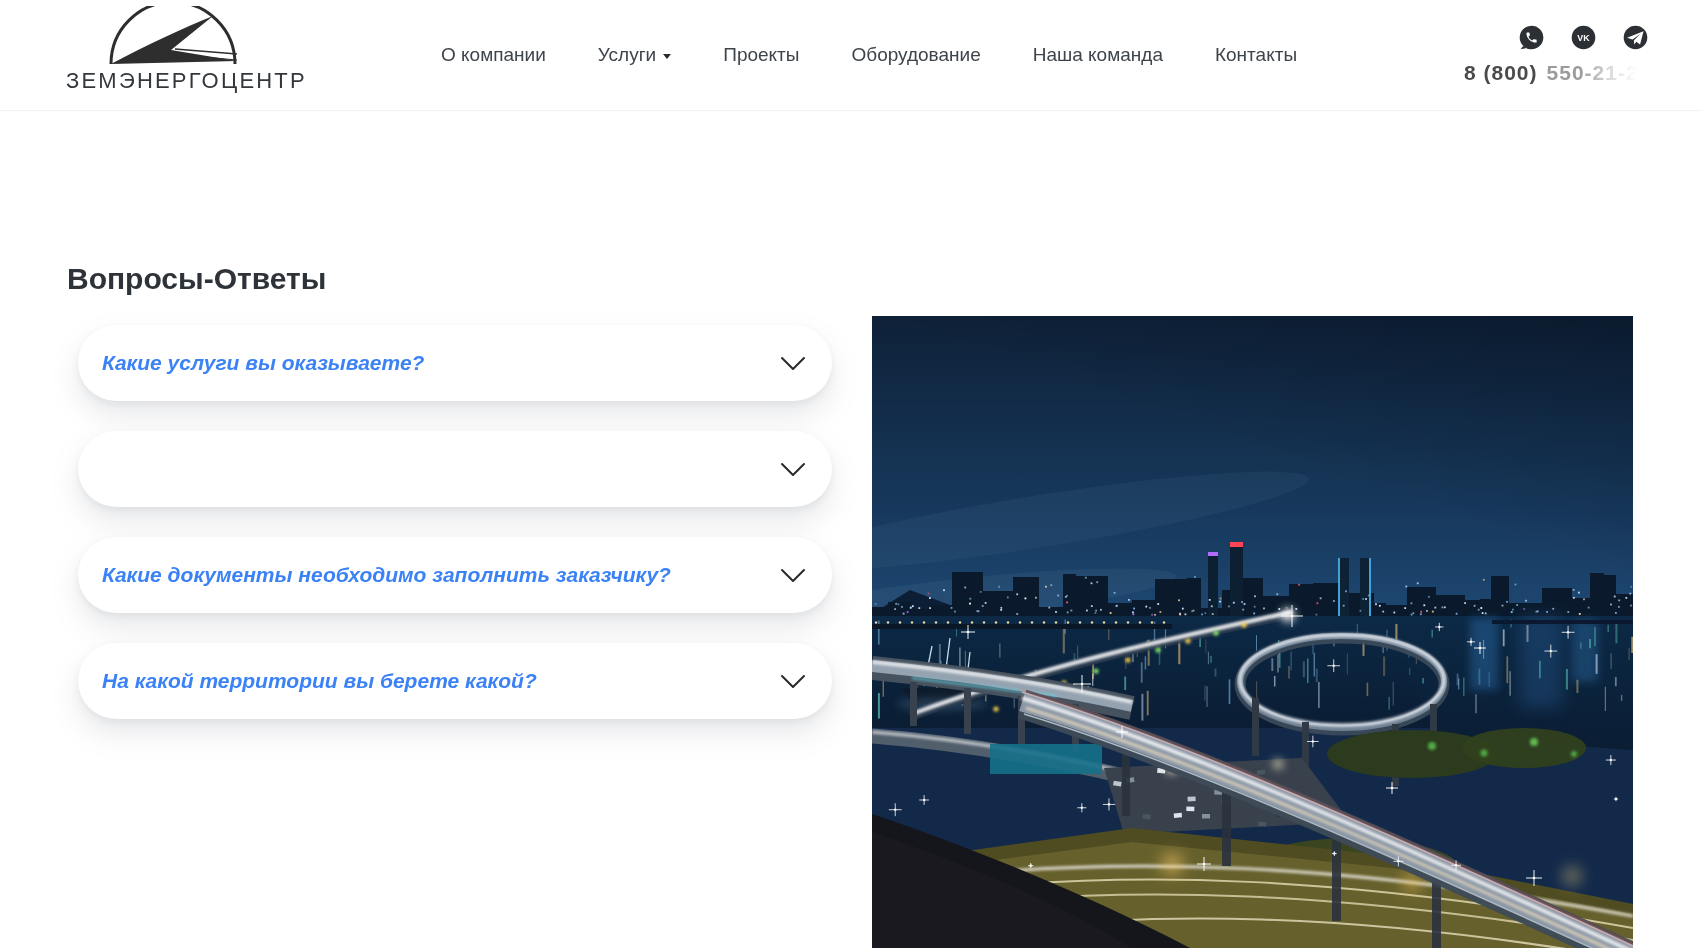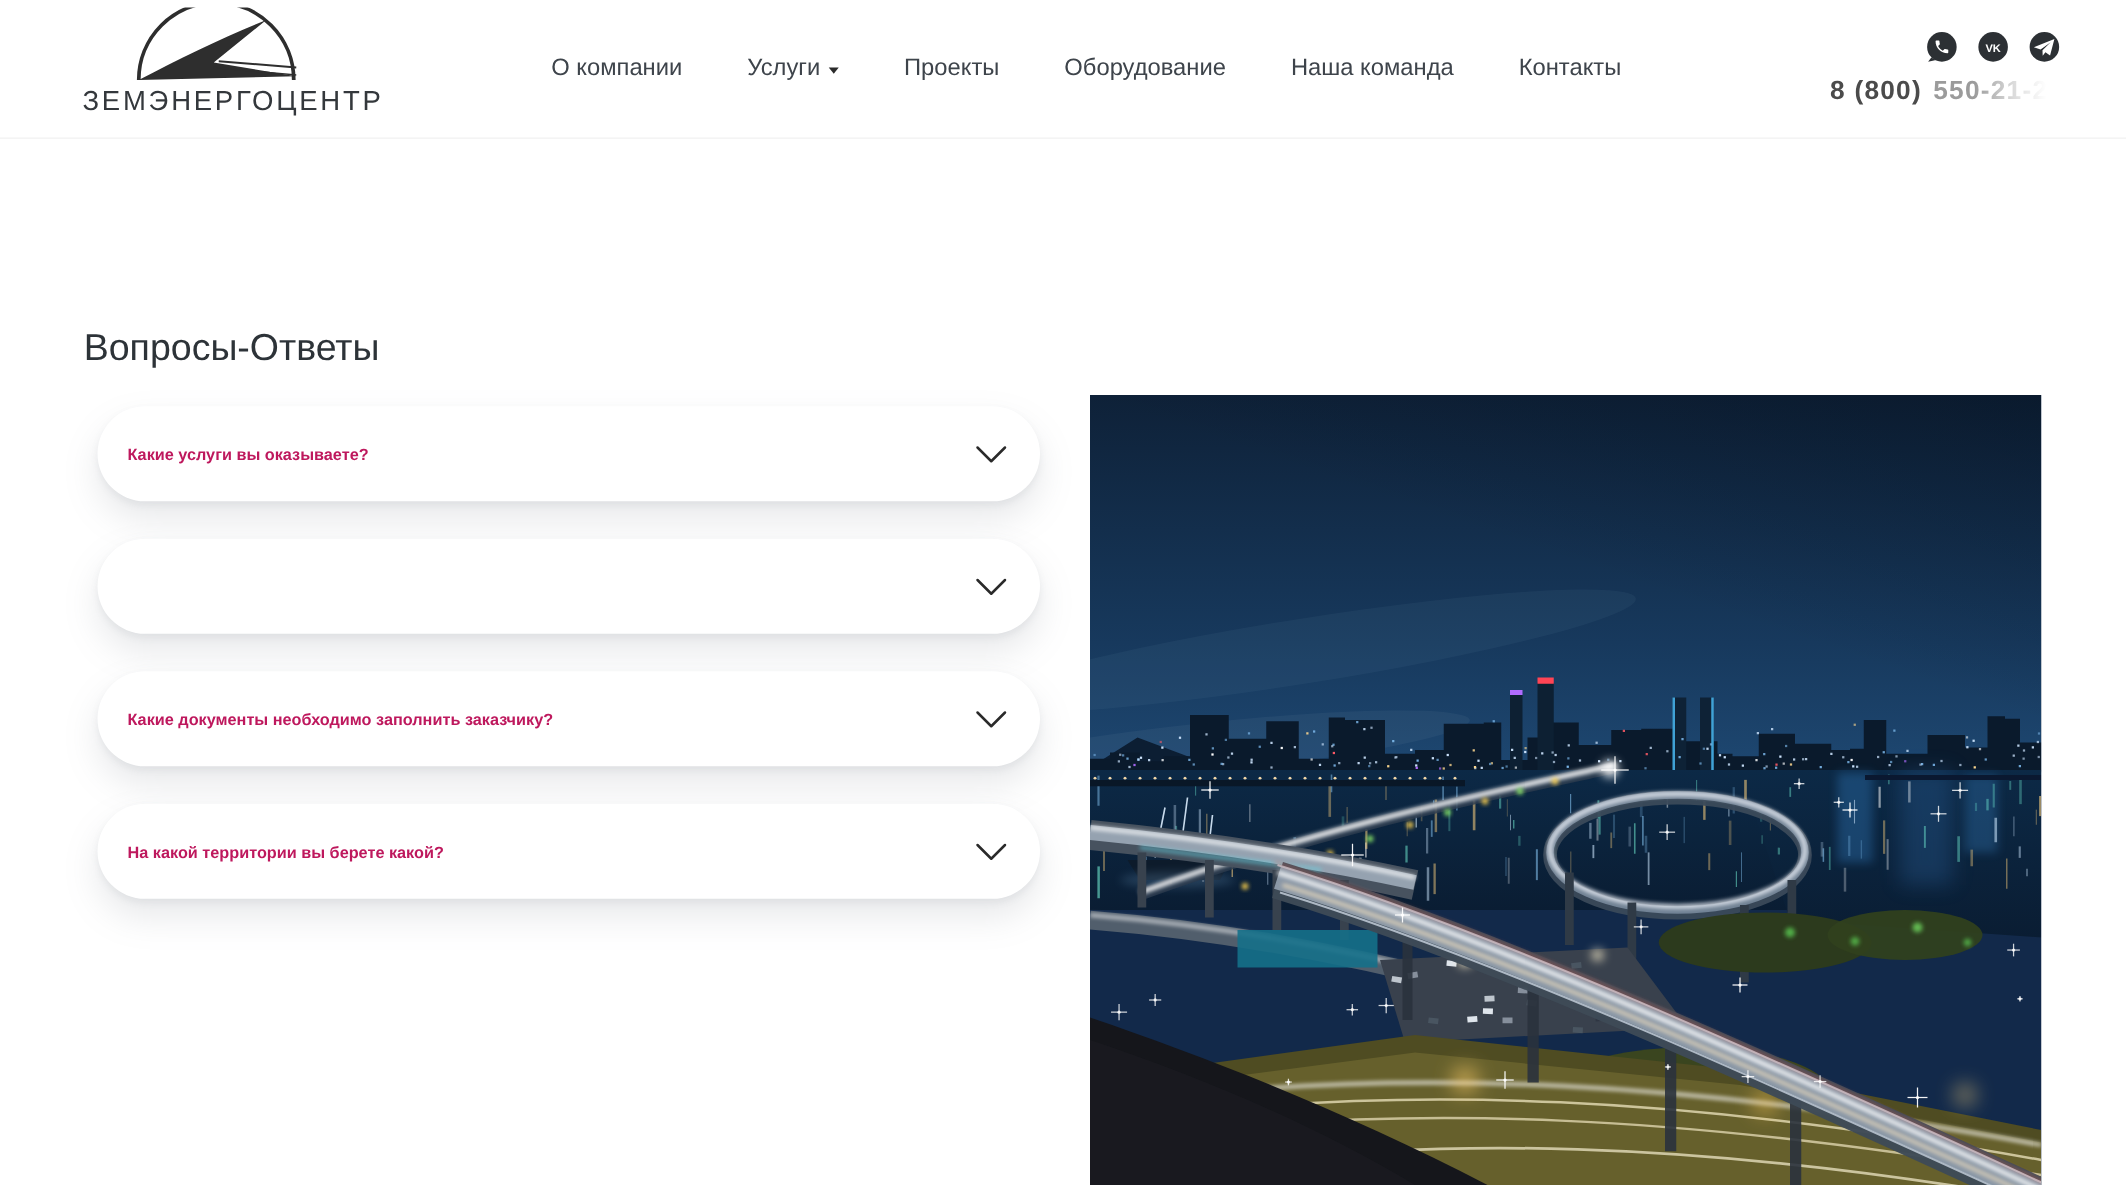--- a/index.html
+++ b/index.html
@@ -11,38 +11,38 @@
           border-bottom:1px solid #f1f1f1;}
   .logo{position:absolute;left:66px;top:6px;width:210px;cursor:pointer;}
   .logo svg{display:block;margin:0 auto;}
   .logo-text{font-size:22px;letter-spacing:2.2px;color:#34383c;font-weight:500;
              white-space:nowrap;margin-top:-2px;}
   .nav{position:absolute;left:441px;top:0;height:110px;display:flex;align-items:center;gap:52px;}
   .nav-item{display:flex;align-items:center;gap:7px;font-size:19px;color:#3e444b;cursor:pointer;
             white-space:nowrap;}
   .caret{width:0;height:0;border-left:4.5px solid transparent;border-right:4.5px solid transparent;
          border-top:5.5px solid #2b2b2b;margin-top:3px;}
-  .social{position:absolute;top:24px;right:52px;display:flex;gap:14px;}
+  .social{position:absolute;top:24px;right:52px;display:flex;gap:25px;}
   .social a{display:block;width:27px;height:27px;cursor:pointer;}
   .phone{position:absolute;top:61px;left:1464px;font-size:21px;font-weight:bold;letter-spacing:1px;
          white-space:nowrap;cursor:pointer;}
   .phone .p1{color:#4b4b4b;text-align:center;}
   .phone .p2{color:#9b9b9b;margin-left:9px;
      -webkit-mask-image:linear-gradient(90deg,#000 0%,#000 35%,rgba(0,0,0,.35) 70%,transparent 98%);
      mask-image:linear-gradient(90deg,#000 0%,#000 35%,rgba(0,0,0,.35) 70%,transparent 98%);
      display:inline-block;}
 
   
-  .section-title{position:absolute;left:67px;top:237px;font-size:30px;font-weight:normal;color:#2d3338;}
+  .section-title{position:absolute;left:67px;top:237px;font-size:30px;font-weight:bold;color:#2d3338;}
   .faq{position:absolute;left:78px;top:325px;width:754px;}
   .faq-card{position:relative;width:754px;height:76px;background:#fff;border-radius:38px;
             margin-bottom:30px;display:flex;align-items:center;padding:0 60px 0 24px;
             box-sizing:border-box;cursor:pointer;
             box-shadow:0 3px 6px rgba(120,130,140,.10),0 14px 28px rgba(120,130,140,.18);}
-  .faq-q{font-size:13px;font-weight:bold;color:#be185d;}
+  .faq-q{font-size:21px;font-weight:bold;color:#3b82f6;font-style:italic;}
   .faq-chev{position:absolute;right:26px;top:31px;}
 
   
   .photo{position:absolute;left:872px;top:316px;width:761px;height:632px;overflow:hidden;
          background:#12294a;}
   .photo svg{display:block;}
 </style>
 </head>
 <body>
 

